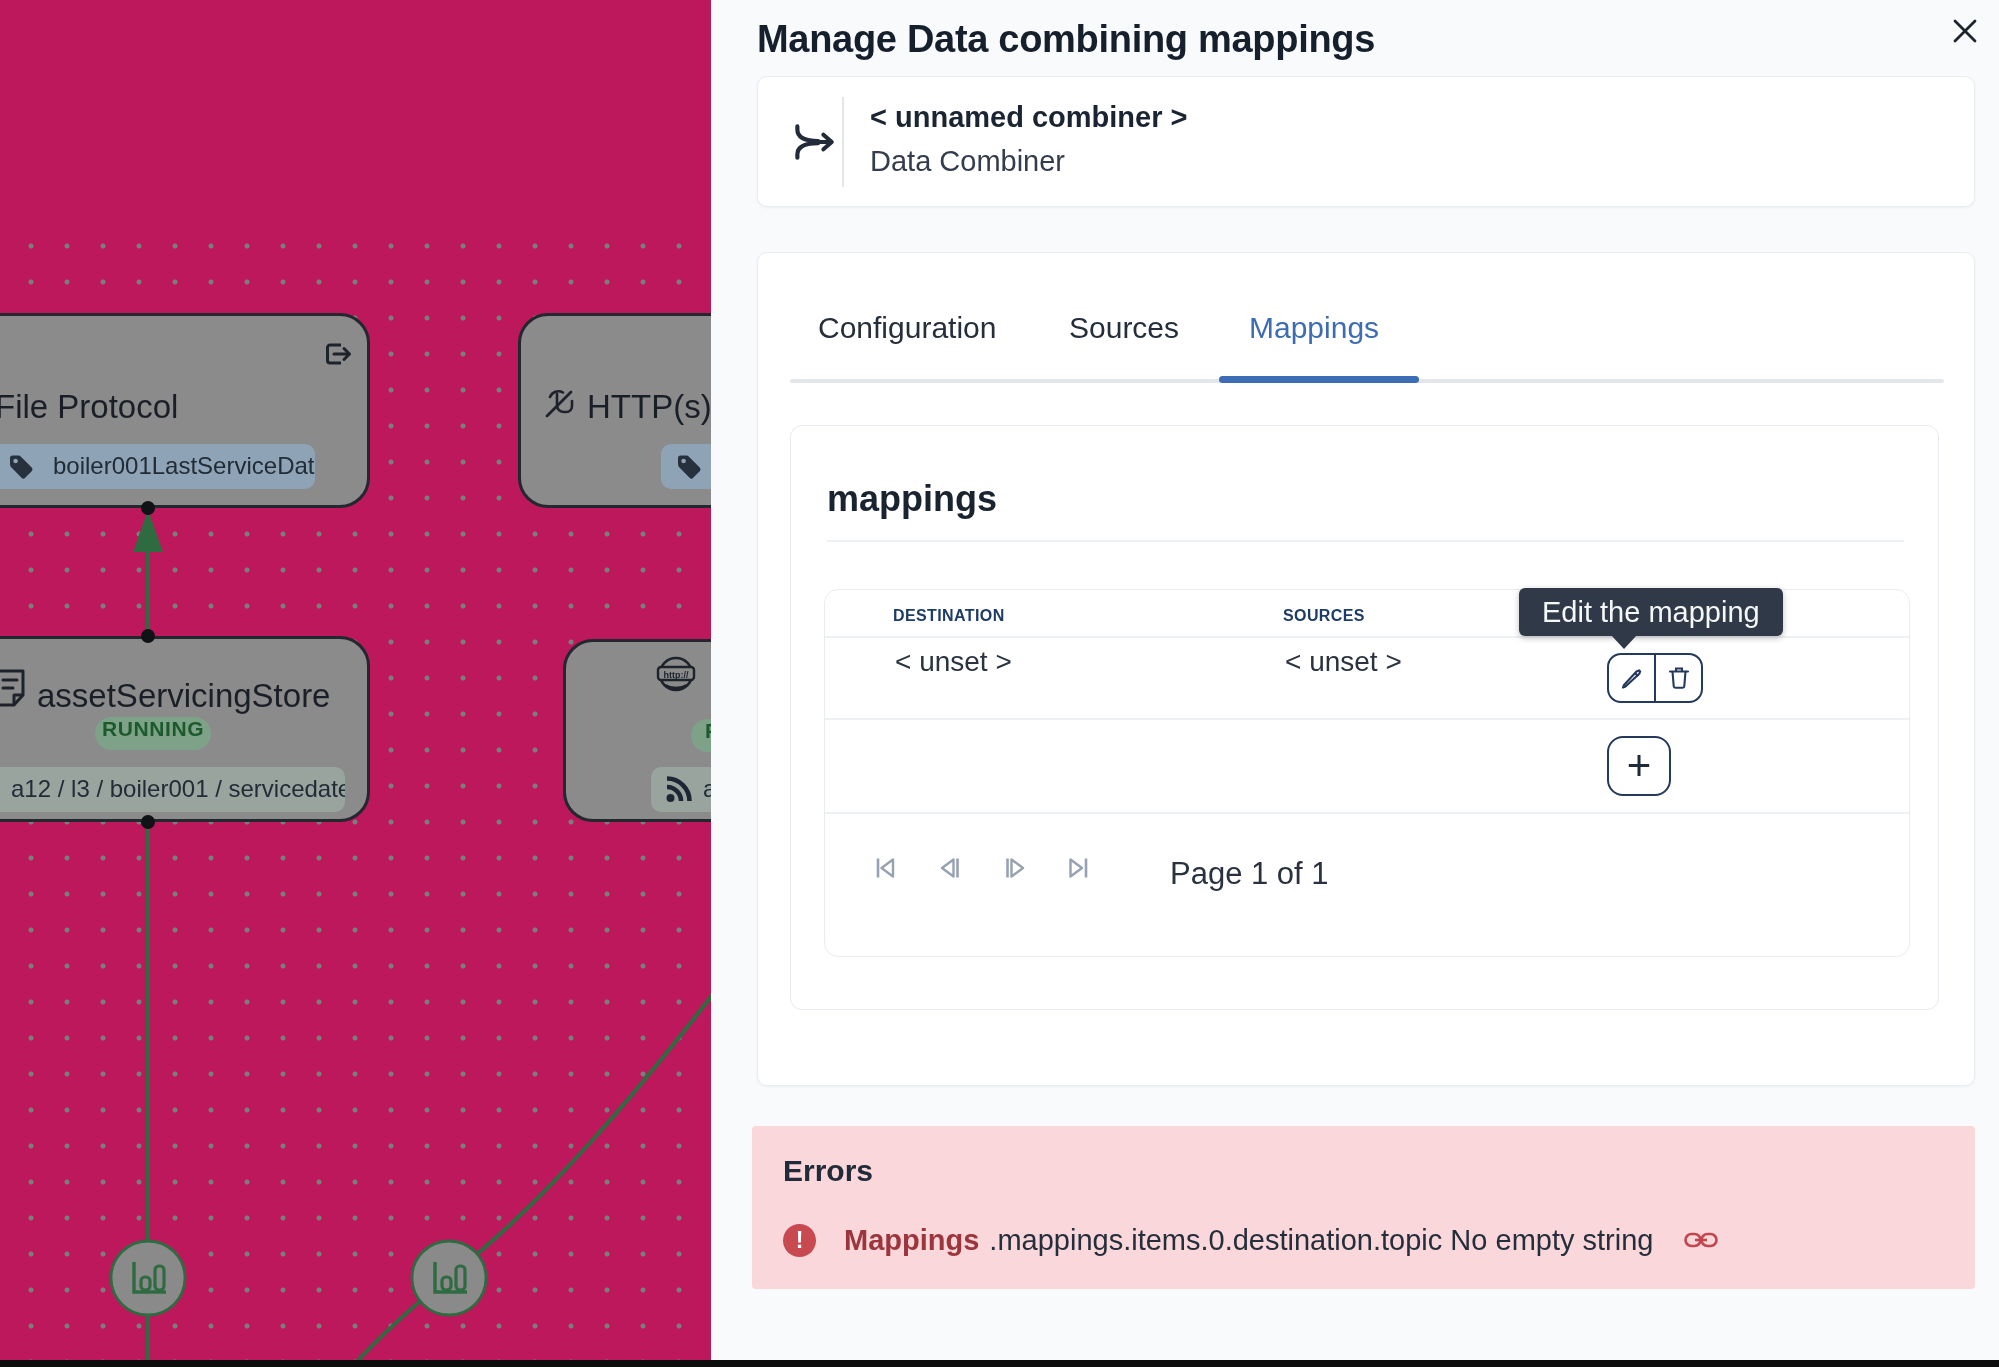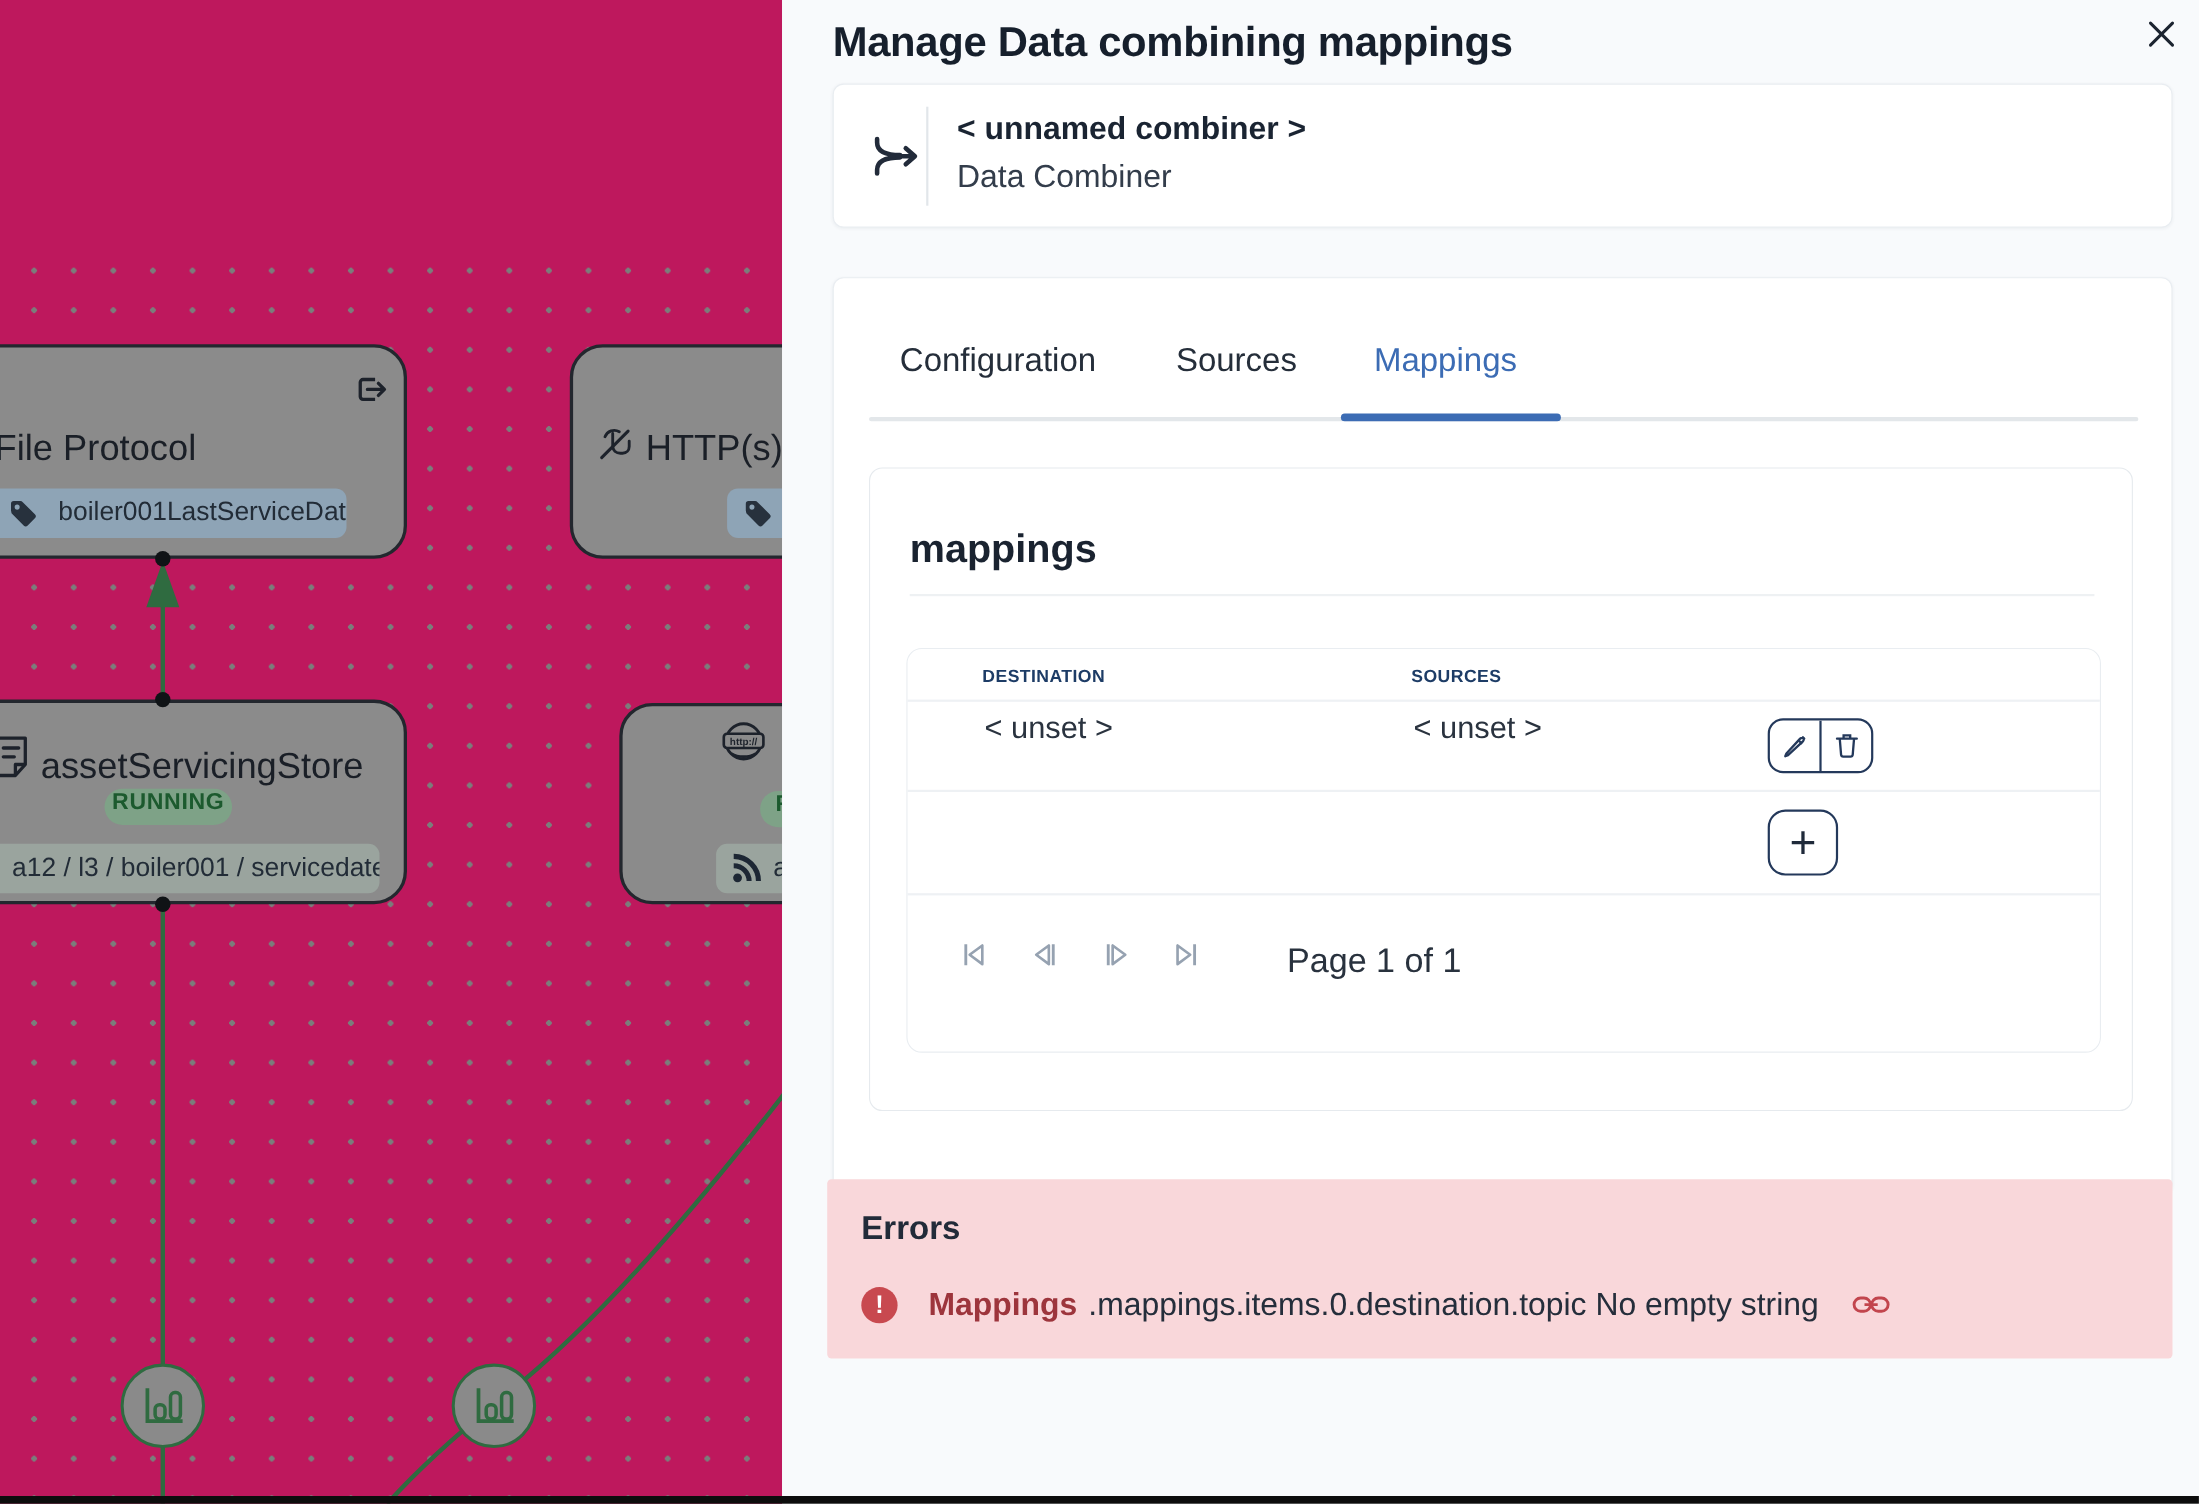--- a/index.html
+++ b/index.html
@@ -92,21 +92,21 @@
   
   .tooltip { position:absolute; left:808px; top:588px; height:48px;
     background:#2f3947; color:#f5f7f9; font-size:29px; line-height:48px;
     padding:0 23px; border-radius:6px; white-space:nowrap;
     box-shadow:0 2px 6px rgba(0,0,0,.25); z-index:5; }
   .tooltip .caret { position:absolute; left:92px; bottom:-13px; width:0; height:0;
     border-left:13px solid transparent; border-right:13px solid transparent;
     border-top:14px solid #2f3947; }
 
   
-  #errors { position:absolute; left:41px; top:1072px; width:1223px; height:163px;
+  #errors { position:absolute; left:41px; top:1126px; width:1223px; height:163px;
     background:#f9d7da; border-radius:4px; }
   .errors-heading { position:absolute; left:31px; top:28px; font-size:30px;
     font-weight:bold; color:#222b39; }
   .error-row { position:absolute; left:31px; top:98px; display:flex;
     align-items:center; }
   .error-icon { width:33px; height:33px; border-radius:50%; background:#c8494f;
     color:#fff; font-size:23px; font-weight:bold; text-align:center;
     line-height:33px; flex:0 0 33px; }
   .error-src { margin-left:28px; font-size:29px; font-weight:bold; color:#9d353c; }
   .error-msg { margin-left:10px; font-size:29px; color:#252e3b; }
@@ -292,20 +292,24 @@
               <path d="M6.5 5.5 v17 L18 14 z" stroke="#96a2b1" stroke-width="2.4" fill="none" stroke-linejoin="round"></path>
               <path d="M22 4.5 v19" stroke="#96a2b1" stroke-width="2.6" fill="none"></path>
             </svg>
           </button>
           <div class="page-label">Page 1 of 1</div>
         </div>
       </div>
     </div>
   </div>
 
+  <div class="tooltip">
+    <span>Edit the mapping</span>
+    <div class="caret"></div>
+  </div>
 
   <div id="errors">
     <div class="errors-heading">Errors</div>
     <div class="error-row">
       <div class="error-icon">!</div>
       <span class="error-src">Mappings</span>
       <span class="error-msg">.mappings.items.0.destination.topic No empty string</span>
       <button class="error-link">
         <svg width="36" height="28" viewBox="0 0 36 28">
           <rect x="2.5" y="8" width="15" height="12" rx="6" fill="none" stroke="#c2454d" stroke-width="2.6"></rect>

